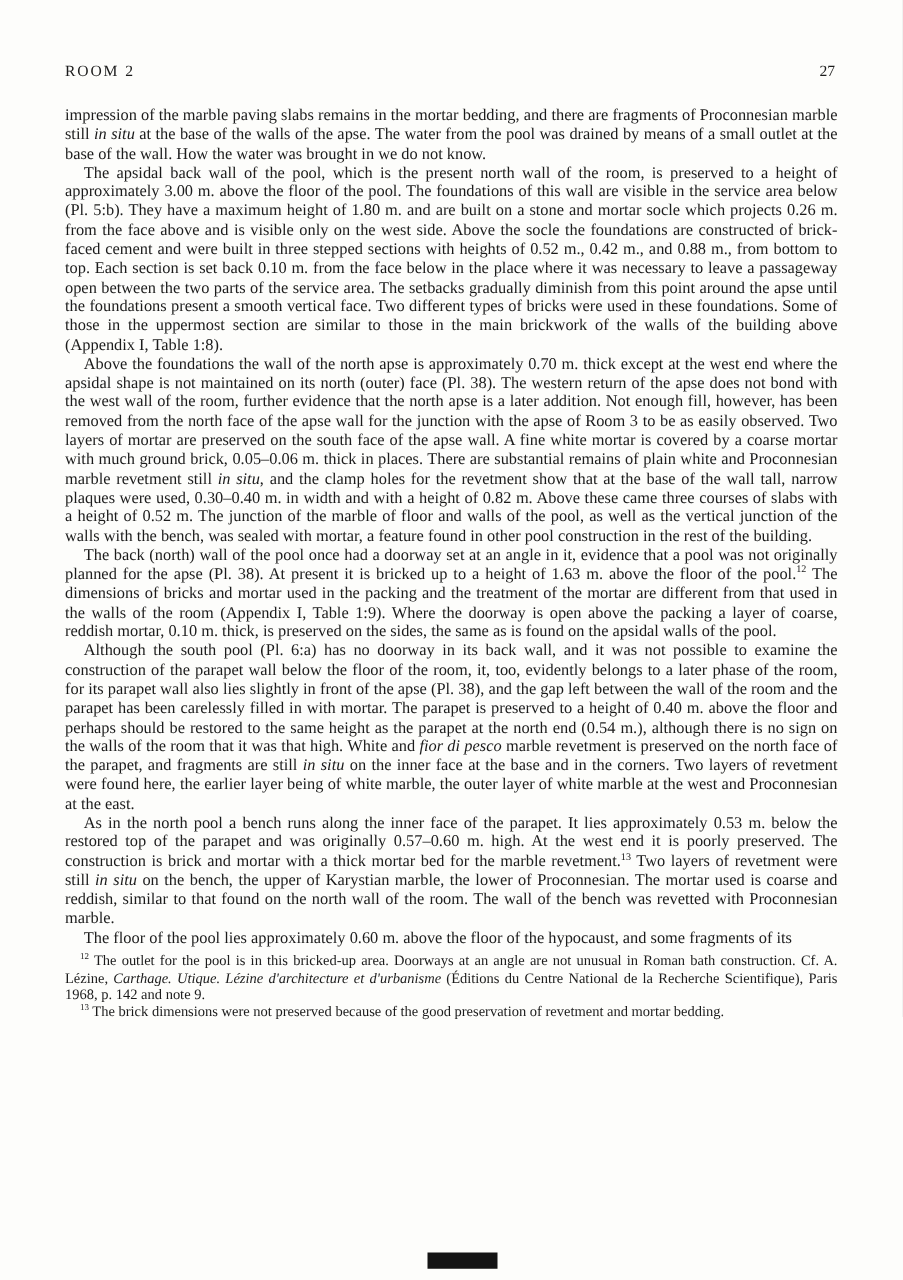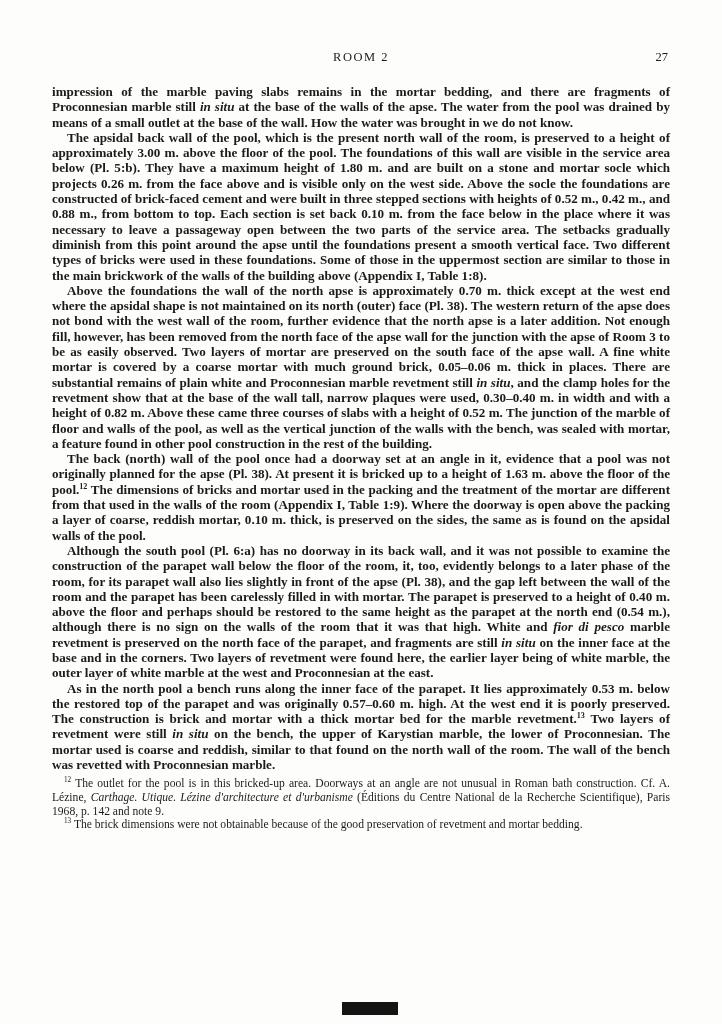--- a/index.html
+++ b/index.html
@@ -22,38 +22,36 @@
   .running-header {
     position: relative;
     height: 16px;
     margin-bottom: 18px;
     font-size: 12.5px;
   }
   .running-title {
     position: absolute;
     left: 0;
     right: 0;
-    text-align: center;
     letter-spacing: 1.5px;
     font-family: Liberation Serif, serif;
   }
   .page-number {
     position: absolute;
     right: 2px;
     top: 0;
   }
   .body-text {
     width: 618px;
     text-align: justify;
     font-size: 13.1px;
     line-height: 15.3px;
   }
   p.para {
     margin: 0;
-    font-weight: bold;
   }
   p.para.indent {
     text-indent: 15px;
   }
   .it {
     font-style: italic;
   }
   sup {
     font-size: 0.62em;
     vertical-align: super;
@@ -89,22 +87,23 @@
     <span class="page-number">27</span>
   </div>
 
   <div class="body-text">
       <p class="para"><span>impression of the marble paving slabs remains in the mortar bedding, and there are fragments of Proconnesian marble still </span><span class="it">in situ</span><span> at the base of the walls of the apse. The water from the pool was drained by means of a small outlet at the base of the wall. How the water was brought in we do not know.</span></p>
       <p class="para indent"><span>The apsidal back wall of the pool, which is the present north wall of the room, is preserved to a height of approximately 3.00 m. above the floor of the pool. The foundations of this wall are visible in the service area below (Pl. 5:b). They have a maximum height of 1.80 m. and are built on a stone and mortar socle which projects 0.26 m. from the face above and is visible only on the west side. Above the socle the foundations are constructed of brick-faced cement and were built in three stepped sections with heights of 0.52 m., 0.42 m., and 0.88 m., from bottom to top. Each section is set back 0.10 m. from the face below in the place where it was necessary to leave a passageway open between the two parts of the service area. The setbacks gradually diminish from this point around the apse until the foundations present a smooth vertical face. Two different types of bricks were used in these foundations. Some of those in the uppermost section are similar to those in the main brickwork of the walls of the building above (Appendix I, Table 1:8).</span></p>
       <p class="para indent"><span>Above the foundations the wall of the north apse is approximately 0.70 m. thick except at the west end where the apsidal shape is not maintained on its north (outer) face (Pl. 38). The western return of the apse does not bond with the west wall of the room, further evidence that the north apse is a later addition. Not enough fill, however, has been removed from the north face of the apse wall for the junction with the apse of Room 3 to be as easily observed. Two layers of mortar are preserved on the south face of the apse wall. A fine white mortar is covered by a coarse mortar with much ground brick, 0.05–0.06 m. thick in places. There are substantial remains of plain white and Proconnesian marble revetment still </span><span class="it">in situ</span><span>, and the clamp holes for the revetment show that at the base of the wall tall, narrow plaques were used, 0.30–0.40 m. in width and with a height of 0.82 m. Above these came three courses of slabs with a height of 0.52 m. The junction of the marble of floor and walls of the pool, as well as the vertical junction of the walls with the bench, was sealed with mortar, a feature found in other pool construction in the rest of the building.</span></p>
       <p class="para indent"><span>The back (north) wall of the pool once had a doorway set at an angle in it, evidence that a pool was not originally planned for the apse (Pl. 38). At present it is bricked up to a height of 1.63 m. above the floor of the pool.</span><sup>12</sup><span> The dimensions of bricks and mortar used in the packing and the treatment of the mortar are different from that used in the walls of the room (Appendix I, Table 1:9). Where the doorway is open above the packing a layer of coarse, reddish mortar, 0.10 m. thick, is preserved on the sides, the same as is found on the apsidal walls of the pool.</span></p>
       <p class="para indent"><span>Although the south pool (Pl. 6:a) has no doorway in its back wall, and it was not possible to examine the construction of the parapet wall below the floor of the room, it, too, evidently belongs to a later phase of the room, for its parapet wall also lies slightly in front of the apse (Pl. 38), and the gap left between the wall of the room and the parapet has been carelessly filled in with mortar. The parapet is preserved to a height of 0.40 m. above the floor and perhaps should be restored to the same height as the parapet at the north end (0.54 m.), although there is no sign on the walls of the room that it was that high. White and </span><span class="it">fior di pesco</span><span> marble revetment is preserved on the north face of the parapet, and fragments are still </span><span class="it">in situ</span><span> on the inner face at the base and in the corners. Two layers of revetment were found here, the earlier layer being of white marble, the outer layer of white marble at the west and Proconnesian at the east.</span></p>
       <p class="para indent"><span>As in the north pool a bench runs along the inner face of the parapet. It lies approximately 0.53 m. below the restored top of the parapet and was originally 0.57–0.60 m. high. At the west end it is poorly preserved. The construction is brick and mortar with a thick mortar bed for the marble revetment.</span><sup>13</sup><span> Two layers of revetment were still </span><span class="it">in situ</span><span> on the bench, the upper of Karystian marble, the lower of Proconnesian. The mortar used is coarse and reddish, similar to that found on the north wall of the room. The wall of the bench was revetted with Proconnesian marble.</span></p>
+      <p class="para indent"><span>The floor of the pool lies approximately 0.60 m. above the floor of the hypocaust, and some fragments of its</span></p>
     </div>
 
   <div class="footnotes">
       <p class="footnote"><sup>12</sup><span> The outlet for the pool is in this bricked-up area. Doorways at an angle are not unusual in Roman bath construction. Cf. A. Lézine, </span><span class="it">Carthage. Utique. Lézine d'architecture et d'urbanisme</span><span> (Éditions du Centre National de la Recherche Scientifique), Paris 1968, p. 142 and note 9.</span></p>
-      <p class="footnote"><sup>13</sup><span> The brick dimensions were not obtainable because of the good preservation of revetment and mortar bedding.</span></p>
+      <p class="footnote"><sup>13</sup><span> The brick dimensions were not preserved because of the good preservation of revetment and mortar bedding.</span></p>
     </div>
 
   <div class="scan-artifact"></div>
 
 </div>
 
 </body></html>

